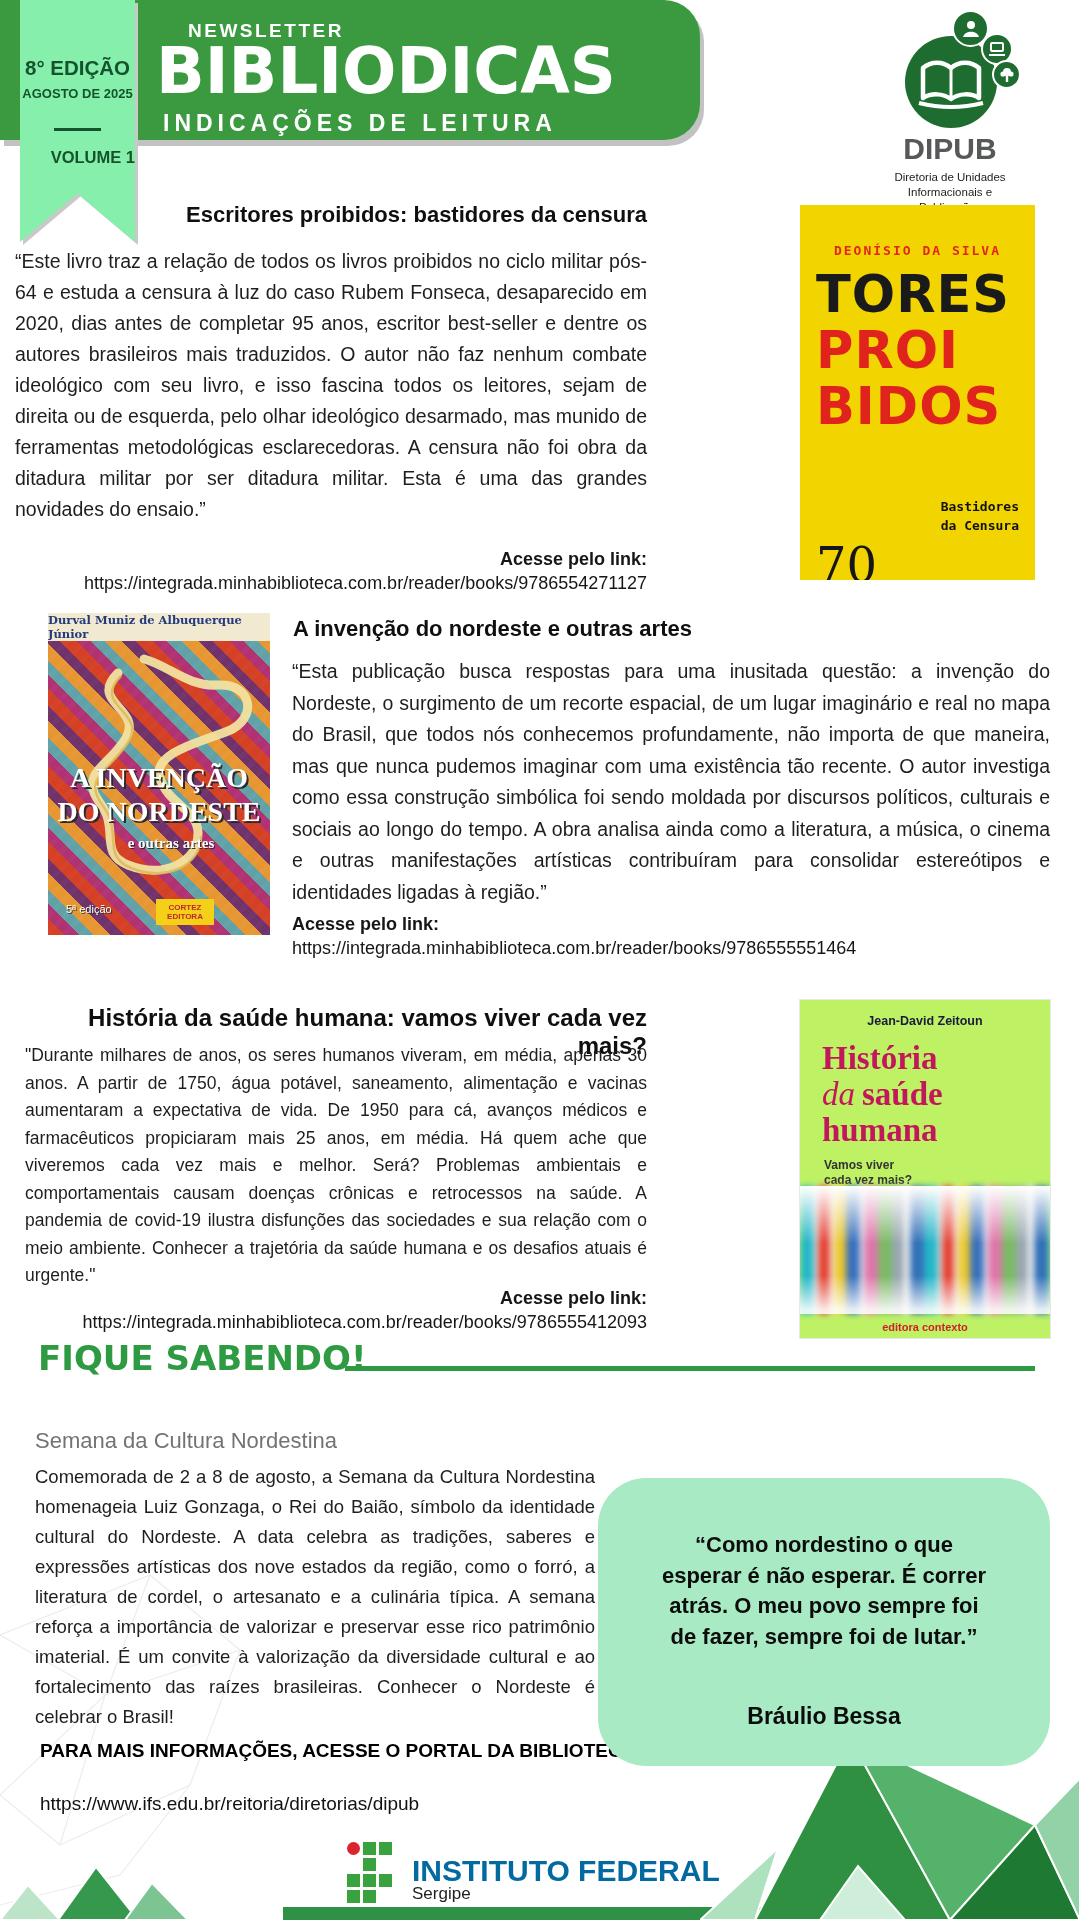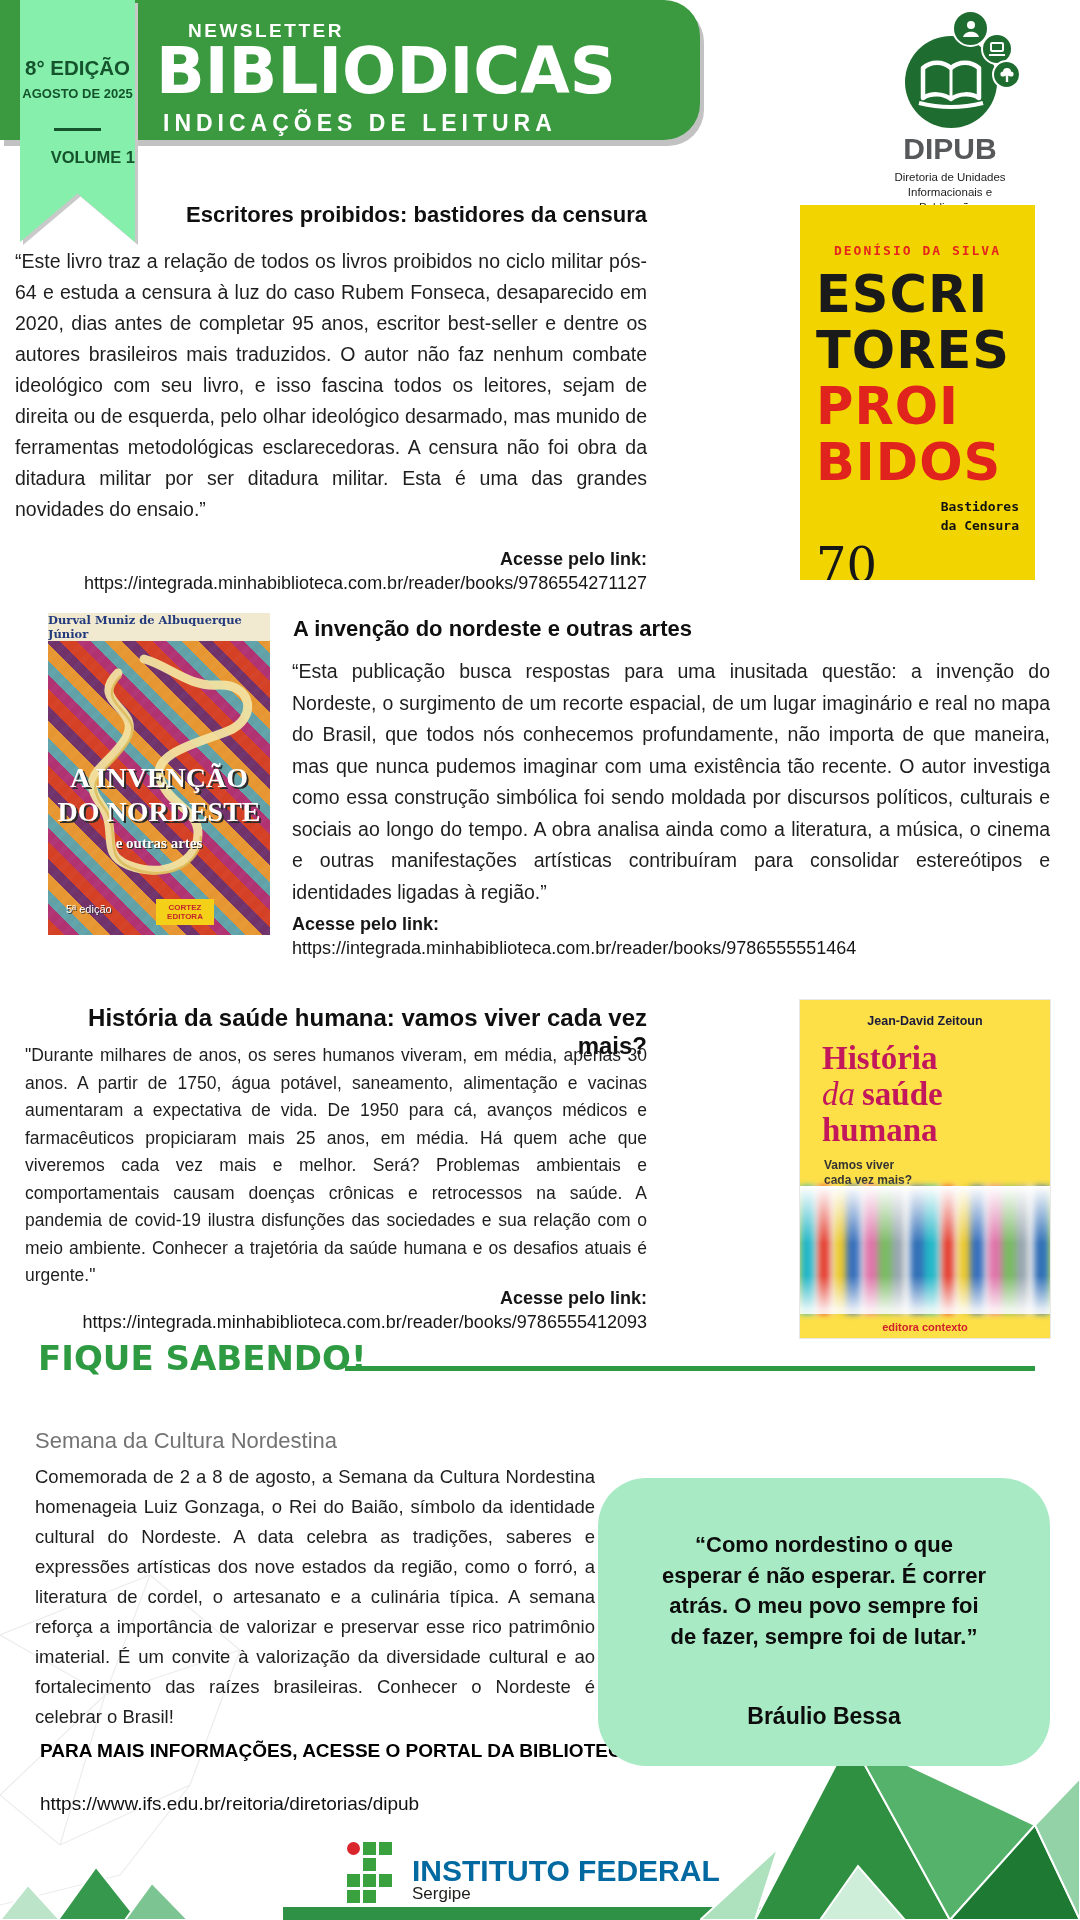--- a/index.html
+++ b/index.html
@@ -60,29 +60,29 @@
     background-image:
       repeating-linear-gradient(45deg, rgba(214,60,35,.85) 0 12px, rgba(170,40,130,.8) 12px 22px,
         rgba(72,178,196,.8) 22px 32px, rgba(235,160,50,.85) 32px 44px, rgba(90,40,120,.8) 44px 54px),
       repeating-linear-gradient(-45deg, rgba(255,255,255,.14) 0 5px, transparent 5px 12px);}
   .c2-band{position:absolute;left:0;top:0;width:100%;height:28px;background:#F2EAD0;
            display:flex;align-items:center;justify-content:center;}
   .c2-author{font-family:"DejaVu Serif",serif;font-weight:700;font-size:11.5px;color:#233A7D;}
   .c2-title{position:absolute;left:0;top:148px;width:100%;text-align:center;color:#fff;
             font-family:"Liberation Serif",serif;font-weight:700;font-size:28px;line-height:34px;
             text-shadow:2px 2px 0 #2b2b2b;}
-  .c2-sub{position:absolute;left:0;top:222px;width:100%;text-align:center;color:#fff;
+  .c2-sub{position:absolute;left:12px;top:222px;width:100%;text-align:center;color:#fff;
           font-family:"Liberation Serif",serif;font-weight:700;font-size:15px;text-shadow:1px 1px 0 #2b2b2b;}
   .c2-ed{position:absolute;left:10px;bottom:20px;color:#fff;font-size:11px;text-shadow:1px 1px 0 #333;margin-left:8px;}
   .c2-pub{position:absolute;left:108px;bottom:10px;width:58px;height:26px;background:#F5D018;
           display:flex;align-items:center;justify-content:center;text-align:center;
           font-size:8px;line-height:9px;font-weight:700;color:#C1272D;}
 
   
-  .cover3{left:800px;top:1000px;width:250px;height:338px;background:#fde047;overflow:hidden;z-index:2;
+  .cover3{left:800px;top:1000px;width:250px;height:338px;background:#bef264;overflow:hidden;z-index:2;
           box-shadow:0 0 0 1px #e8e8e8;}
   .c3-author{position:absolute;left:0;top:14px;width:100%;text-align:center;
              font-size:12.5px;font-weight:700;color:#1a1a3a;}
   .c3-title{position:absolute;left:22px;top:40px;font-family:"Liberation Serif",serif;
             font-weight:700;font-size:33px;line-height:36px;color:#C2185B;}
   .c3-title .it{font-style:italic;font-weight:400;margin-right:7px;}
   .c3-tag{position:absolute;left:24px;top:158px;font-size:12px;font-weight:700;color:#333;line-height:15px;}
   .crowd{position:absolute;left:0;right:0;bottom:24px;height:128px;
     background:
       repeating-linear-gradient(90deg,
@@ -175,21 +175,20 @@
 
   <div class="abs sec-title" style="left:15px;top:202px;width:632px;text-align:right;">Escritores proibidos: bastidores da censura</div>
   <div class="abs review" style="left:15px;top:246px;width:632px;font-size:19.5px;line-height:31px;">“Este livro traz a relação de todos os livros proibidos no ciclo militar pós-64 e estuda a censura à luz do caso Rubem Fonseca, desaparecido em 2020, dias antes de completar 95 anos, escritor best-seller e dentre os autores brasileiros mais traduzidos. O autor não faz nenhum combate ideológico com seu livro, e isso fascina todos os leitores, sejam de direita ou de esquerda, pelo olhar ideológico desarmado, mas munido de ferramentas metodológicas esclarecedoras. A censura não foi obra da ditadura militar por ser ditadura militar. Esta é uma das grandes novidades do ensaio.”</div>
   <div class="abs" style="left:15px;top:549px;width:632px;text-align:right;">
     <div class="link-label">Acesse pelo link:</div>
     <div class="link-url">https://integrada.minhabiblioteca.com.br/reader/books/9786554271127</div>
   </div>
   <div class="abs cover1">
     <div class="c1-author">DEONÍSIO DA SILVA</div>
     <div class="c1-title">
-      <div>ESCRI</div>
       <div>TORES</div>
       <div class="c1-red">PROI</div>
       <div class="c1-red">BIDOS</div>
     </div>
     <div class="c1-sub pre">Bastidores
 da Censura</div>
     <div class="c1-badge">70</div>
   </div>
 
   <div class="abs cover2">

